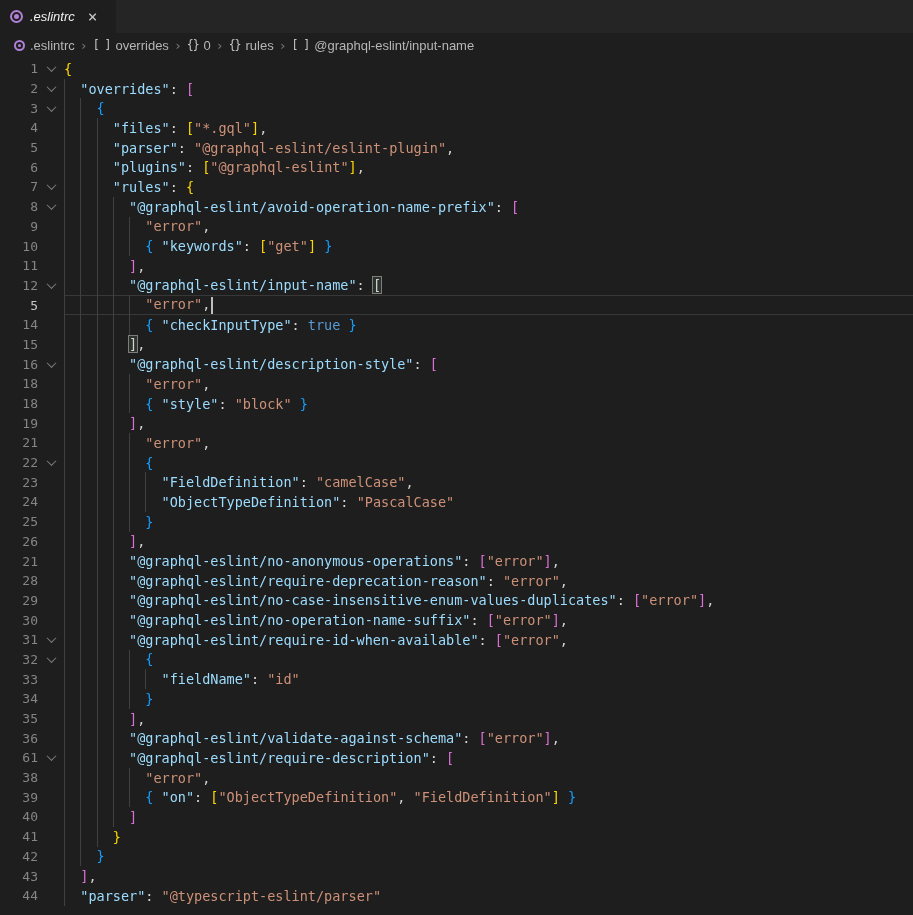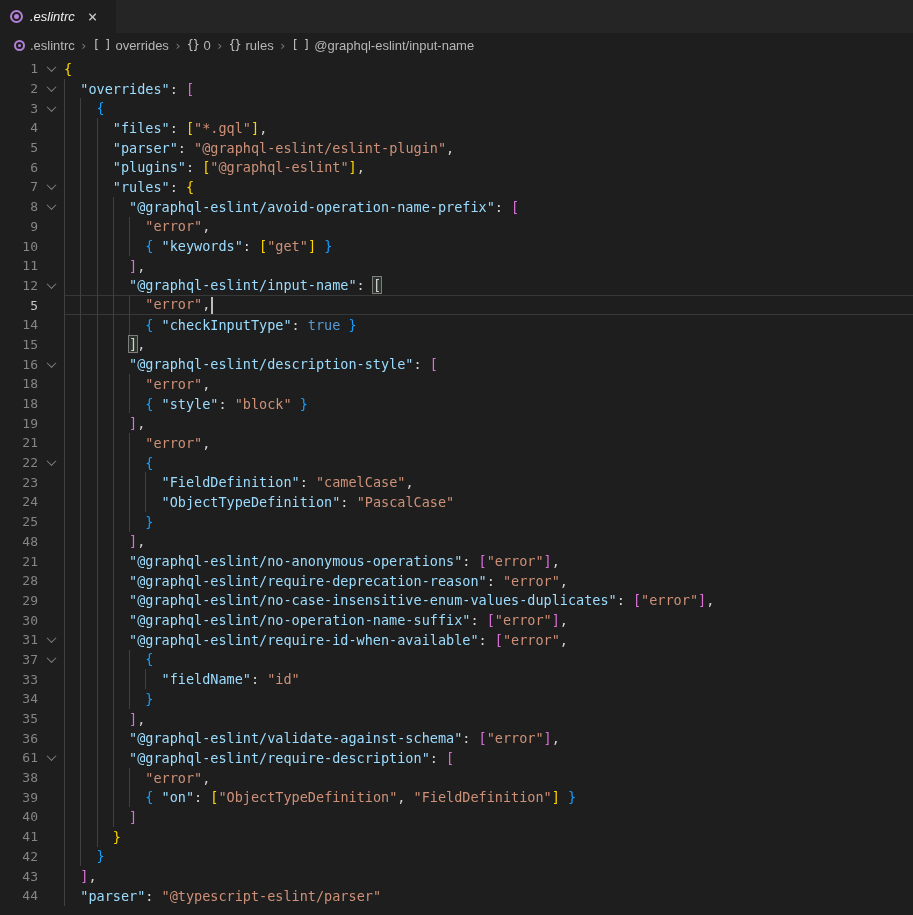--- a/index.html
+++ b/index.html
@@ -274,21 +274,21 @@
     </div>
     <div class="line">
       <div class="gutter">
         <span class="lnum">25</span>
         <span class="chev-box"></span>
       </div>
       <div class="content"><span class="guide" style="left: calc(0ch);"></span><span class="guide" style="left: calc(2ch);"></span><span class="guide" style="left: calc(4ch);"></span><span class="guide" style="left: calc(6ch);"></span><span class="guide" style="left: calc(8ch);"></span><span>          <span class="u">}</span></span></div>
     </div>
     <div class="line">
       <div class="gutter">
-        <span class="lnum">48</span>
+        <span class="lnum">26</span>
         <span class="chev-box"></span>
       </div>
       <div class="content"><span class="guide" style="left: calc(0ch);"></span><span class="guide" style="left: calc(2ch);"></span><span class="guide" style="left: calc(4ch);"></span><span class="guide" style="left: calc(6ch);"></span><span>        <span class="o">]</span><span class="w">,</span></span></div>
     </div>
     <div class="line">
       <div class="gutter">
         <span class="lnum">21</span>
         <span class="chev-box"></span>
       </div>
       <div class="content"><span class="guide" style="left: calc(0ch);"></span><span class="guide" style="left: calc(2ch);"></span><span class="guide" style="left: calc(4ch);"></span><span class="guide" style="left: calc(6ch);"></span><span>        <span class="k">"@graphql-eslint/no-anonymous-operations"</span><span class="w">: </span><span class="o">[</span><span class="s">"error"</span><span class="o">]</span><span class="w">,</span></span></div>
@@ -318,21 +318,21 @@
       <div class="gutter">
         <span class="lnum">31</span>
         <span class="chev-box">
           <span class="chev"></span>
         </span>
       </div>
       <div class="content"><span class="guide" style="left: calc(0ch);"></span><span class="guide" style="left: calc(2ch);"></span><span class="guide" style="left: calc(4ch);"></span><span class="guide" style="left: calc(6ch);"></span><span>        <span class="k">"@graphql-eslint/require-id-when-available"</span><span class="w">: </span><span class="o">[</span><span class="s">"error"</span><span class="w">,</span></span></div>
     </div>
     <div class="line">
       <div class="gutter">
-        <span class="lnum">37</span>
+        <span class="lnum">32</span>
         <span class="chev-box">
           <span class="chev"></span>
         </span>
       </div>
       <div class="content"><span class="guide" style="left: calc(0ch);"></span><span class="guide" style="left: calc(2ch);"></span><span class="guide" style="left: calc(4ch);"></span><span class="guide" style="left: calc(6ch);"></span><span class="guide" style="left: calc(8ch);"></span><span>          <span class="u">{</span></span></div>
     </div>
     <div class="line">
       <div class="gutter">
         <span class="lnum">33</span>
         <span class="chev-box"></span>

